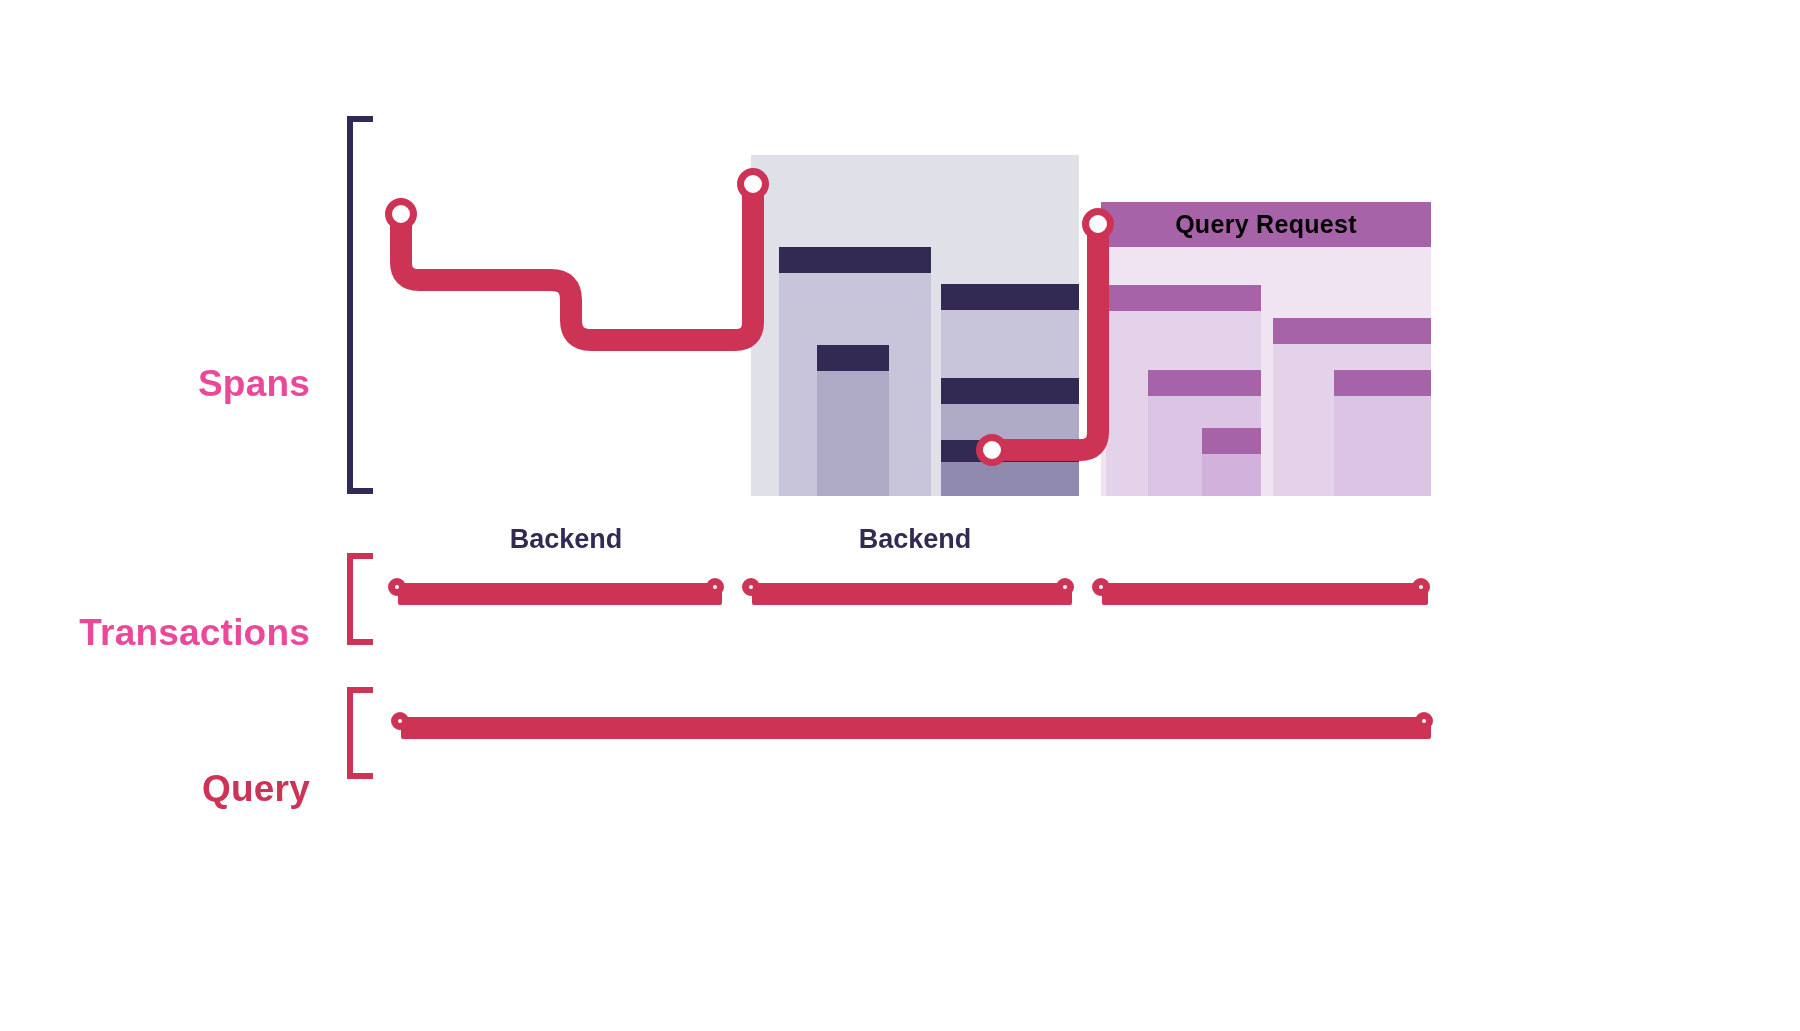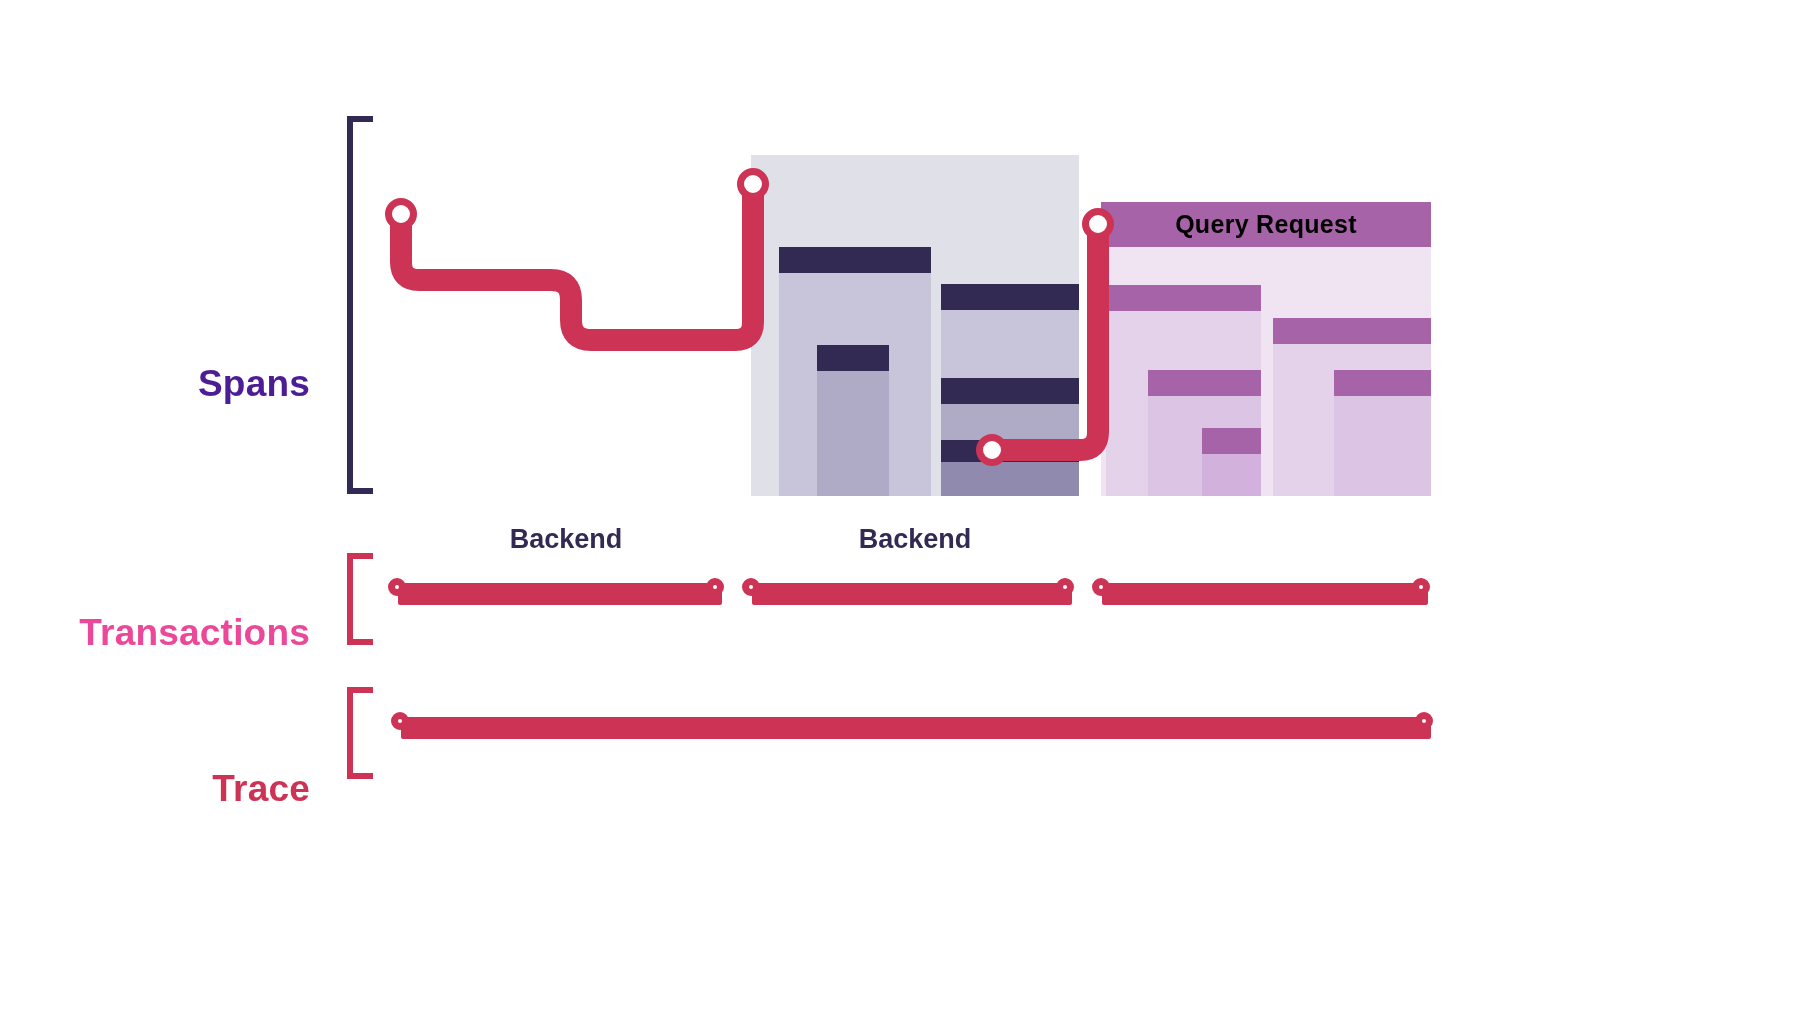--- a/index.html
+++ b/index.html
@@ -23,21 +23,21 @@
   .abs { position: absolute; }
 
   
   .row-label {
     position: absolute;
     font-weight: bold;
     letter-spacing: 0.2px;
     white-space: nowrap;
     text-align: right;
   }
-  #spans-label   { font-size: 37px; color: #4c1d95; right: 1490px; top: 363px; }
+  #spans-label   { font-size: 37px; color: #ec4899; right: 1490px; top: 363px; }
   #tx-label      { font-size: 37px; color: #ec4899; right: 1490px; top: 612px; }
   #trace-label   { font-size: 37px; color: #CC3355; right: 1490px; top: 768px; }
 
   
   .bracket {
     position: absolute;
     border-style: solid;
     border-right: none;
     box-sizing: border-box;
   }
@@ -158,21 +158,21 @@
   <div class="tl-dot" style="left:706px; top:578px; width:18px; height:18px; border:7px solid #CC3355;"></div>
 
   <div class="tl-line" style="left:752px; top:583px; width:320px; height:22px; background:#CC3355;"></div>
   <div class="tl-dot" style="left:742px; top:578px; width:18px; height:18px; border:7px solid #CC3355;"></div>
   <div class="tl-dot" style="left:1056px; top:578px; width:18px; height:18px; border:7px solid #CC3355;"></div>
 
   <div class="tl-line" style="left:1102px; top:583px; width:326px; height:22px; background:#CC3355;"></div>
   <div class="tl-dot" style="left:1092px; top:578px; width:18px; height:18px; border:7px solid #CC3355;"></div>
   <div class="tl-dot" style="left:1412px; top:578px; width:18px; height:18px; border:7px solid #CC3355;"></div>
 
-  <div class="row-label" id="trace-label">Trace</div>
+  <div class="row-label" id="trace-label">Query</div>
 
   <div class="bracket abs" style="left:347px; top:687px; width:26px; height:92px; border-width:6px; border-color:#CC3355;"></div>
 
   <div class="tl-line" style="left:401px; top:717px; width:1030px; height:22px; background:#CC3355;"></div>
   <div class="tl-dot" style="left:391px; top:712px; width:18px; height:18px; border:7px solid #CC3355;"></div>
   <div class="tl-dot" style="left:1415px; top:712px; width:18px; height:18px; border:7px solid #CC3355;"></div>
 
 </div>
 
 </body></html>

